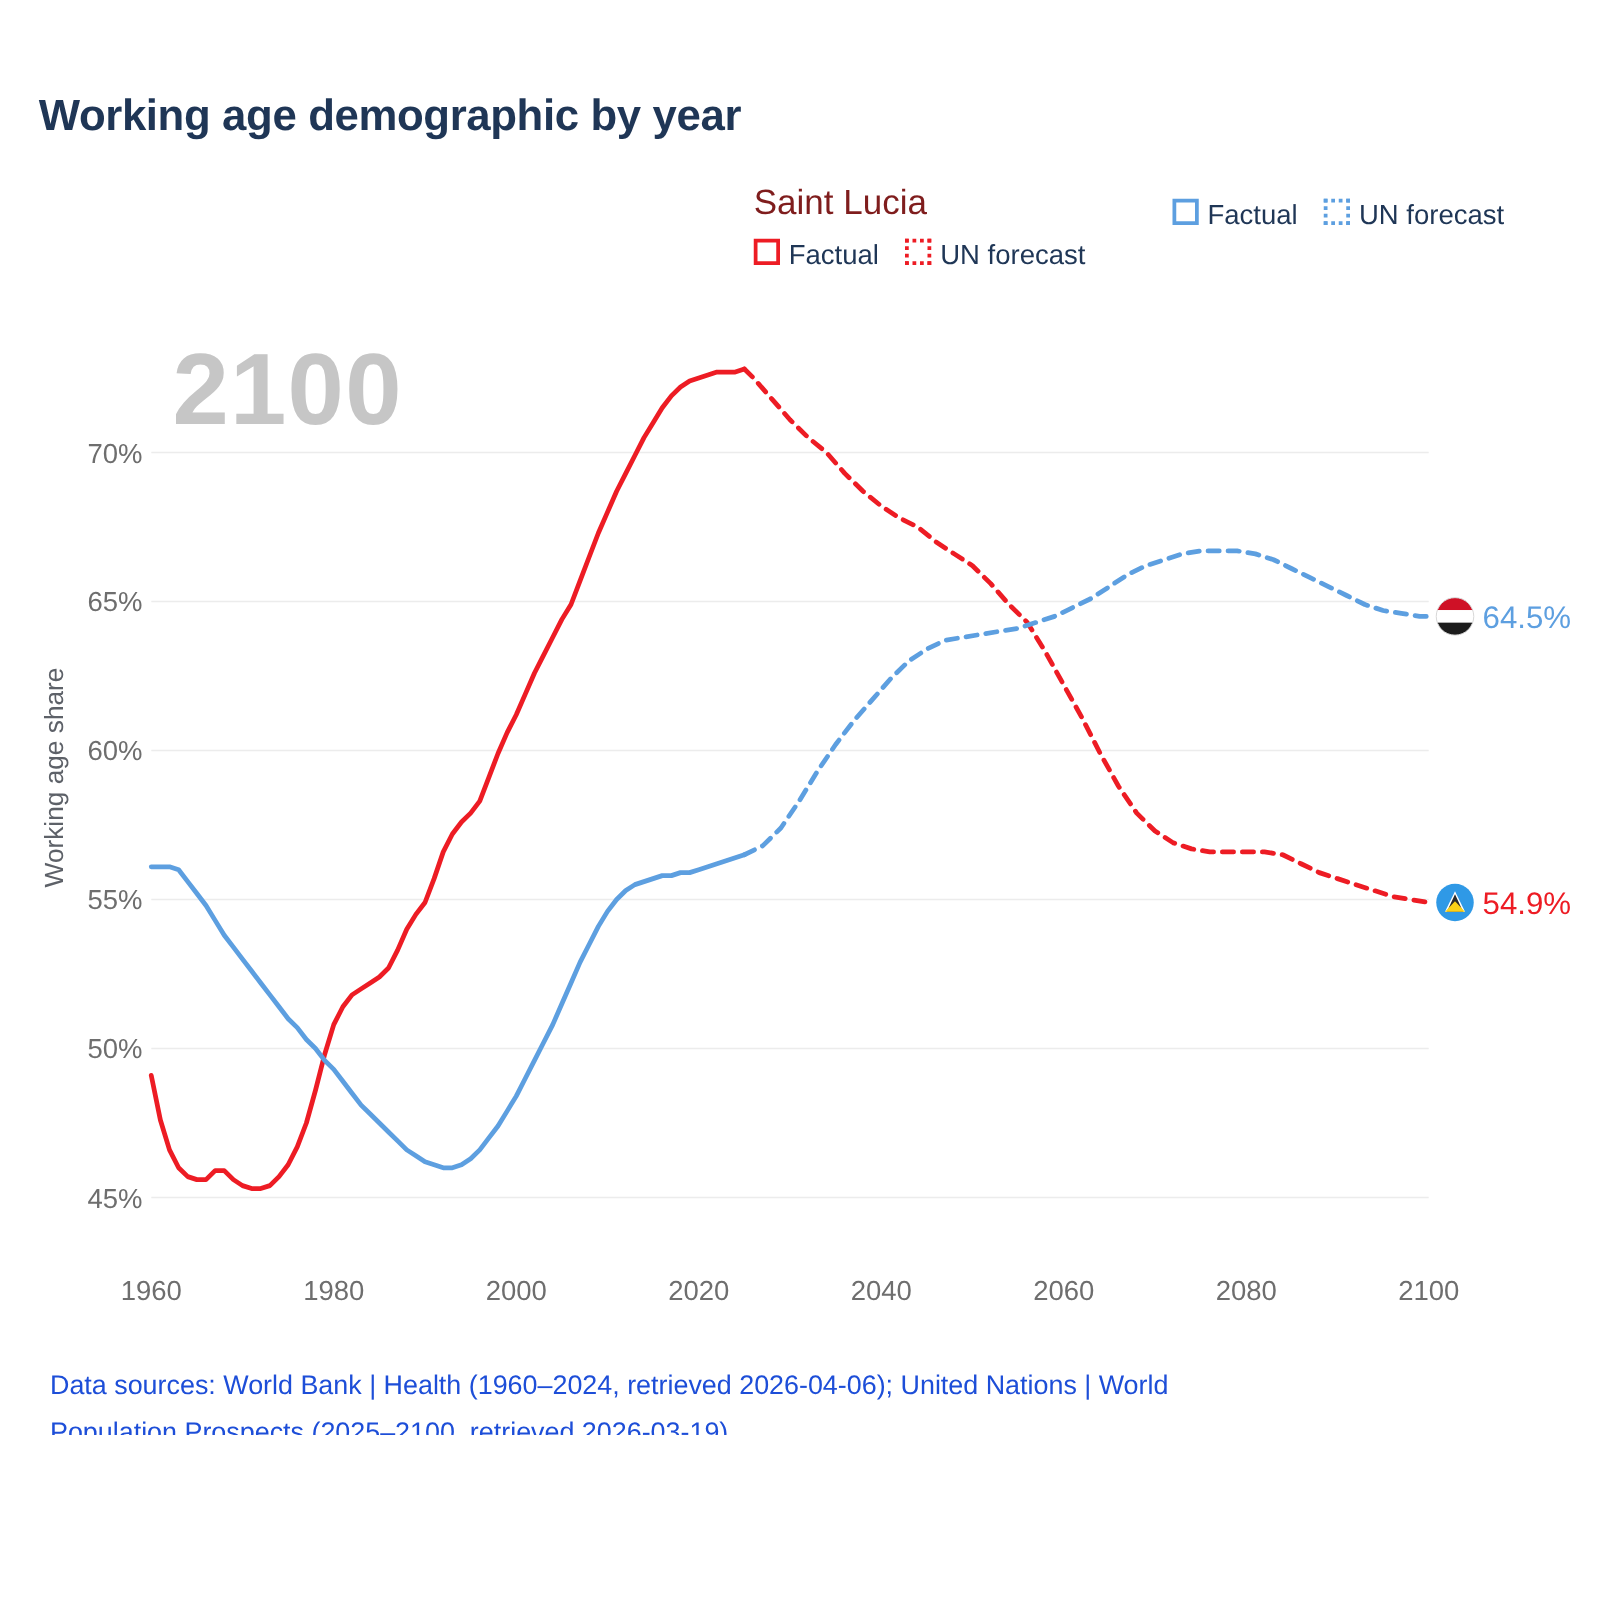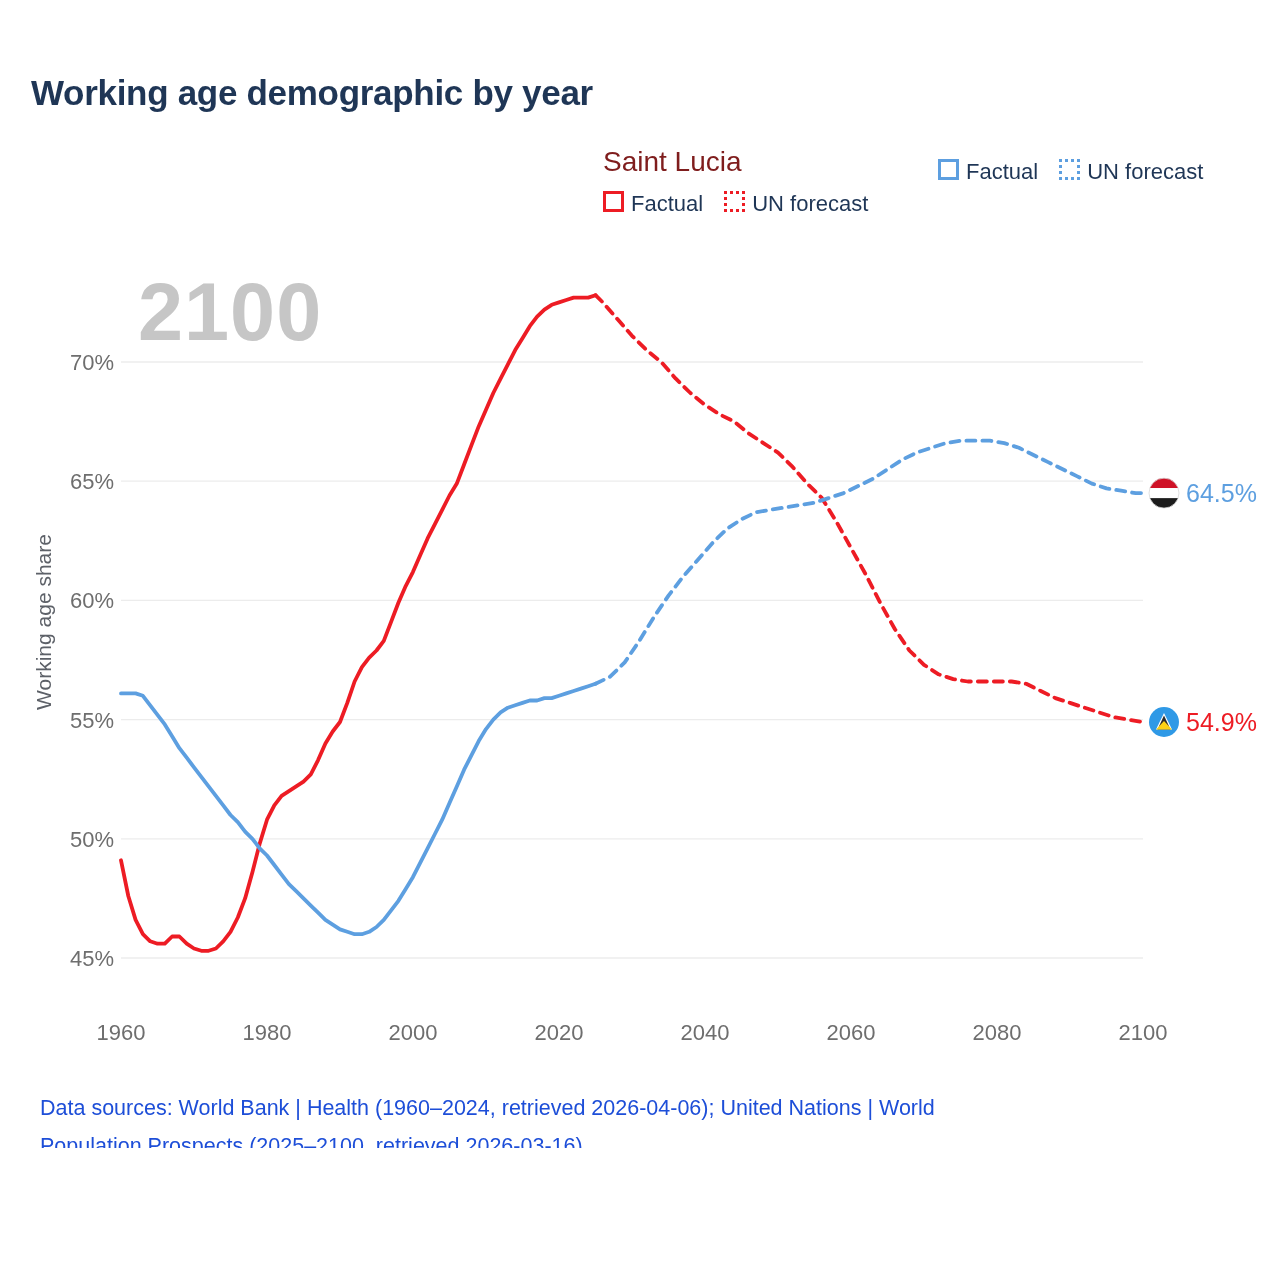--- a/index.html
+++ b/index.html
@@ -106,16 +106,16 @@
         <circle cx="1164" cy="721.984" r="15" fill="#2f99e6"></circle>
         <path d="M1156 729.484 L1172 729.484 L1164 712.984 Z" fill="#ffffff"></path>
         <path d="M1157.5 729.484 L1170.5 729.484 L1164 715.484 Z" fill="#2b2b2b"></path>
         <path d="M1156 729.484 L1172 729.484 L1164 720.984 Z" fill="#fcd116"></path>
       </g>
       <text x="1186" y="730.984" font-size="25" fill="#ed1c24" font-family="&quot;Liberation Sans&quot;,sans-serif">54.9%</text>
     </svg>
 
   <div class="footer">
     <div>Data sources: World Bank | Health (1960–2024, retrieved 2026-04-06); United Nations | World</div>
-    <div>Population Prospects (2025–2100, retrieved 2026-03-16).</div>
+    <div>Population Prospects (2025–2100, retrieved 2026-03-19).</div>
   </div>
 
 </div>
 
 </body></html>

